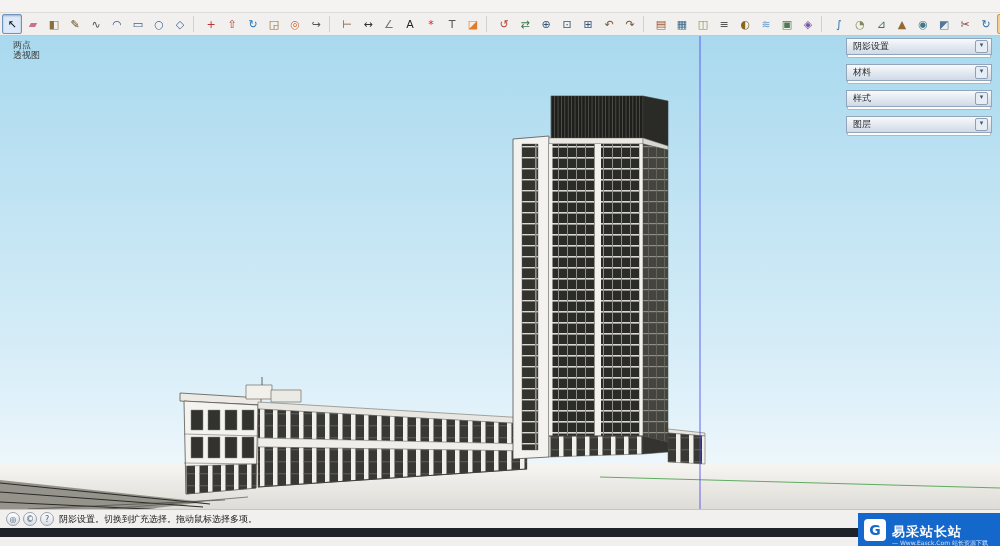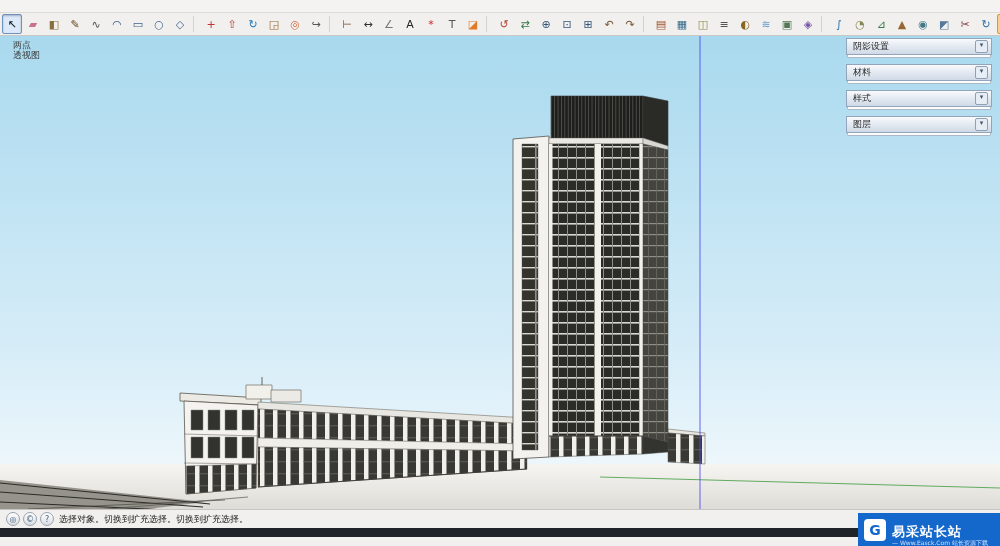--- a/index.html
+++ b/index.html
@@ -395,21 +395,21 @@
     <span class="sicon">
           <span>◎</span>
         </span>
         <span class="sicon">
           <span>©</span>
         </span>
         <span class="sicon">
           <span>?</span>
         </span>
       </span>
-    <span class="status-text">选择对象。切换到扩充选择。切换到扩充选择。</span>
+    <span class="status-text">阴影设置。切换到扩充选择。拖动鼠标选择多项。</span>
   </div>
 
   <div class="strip"></div>
 
   <div class="watermark">
     <div class="wlogo">G</div>
     <div class="wtext">
       <div class="wtitle">易采站长站</div>
       <div class="wsub">— Www.Easck.Com 站长资源下载</div>
     </div>

